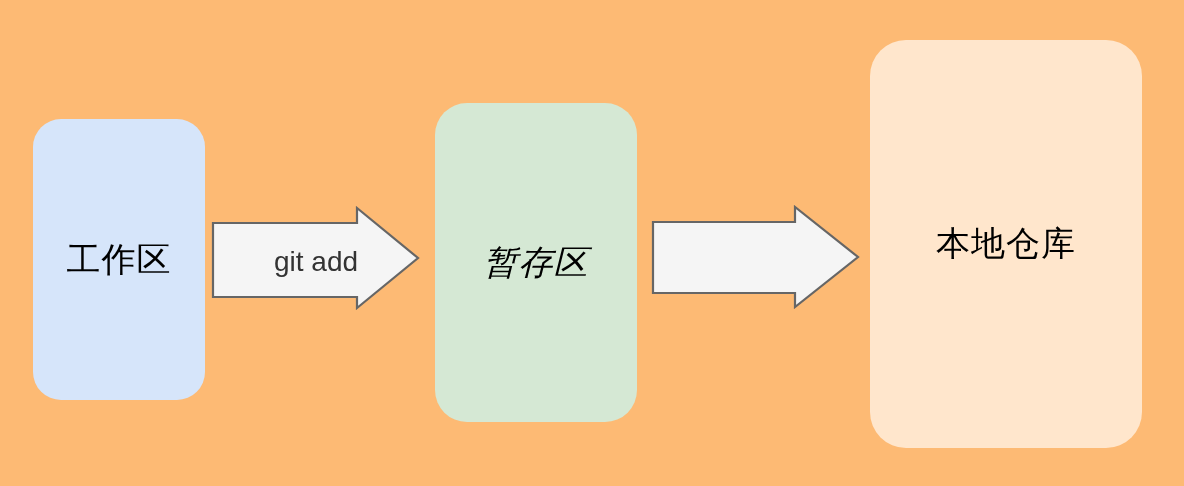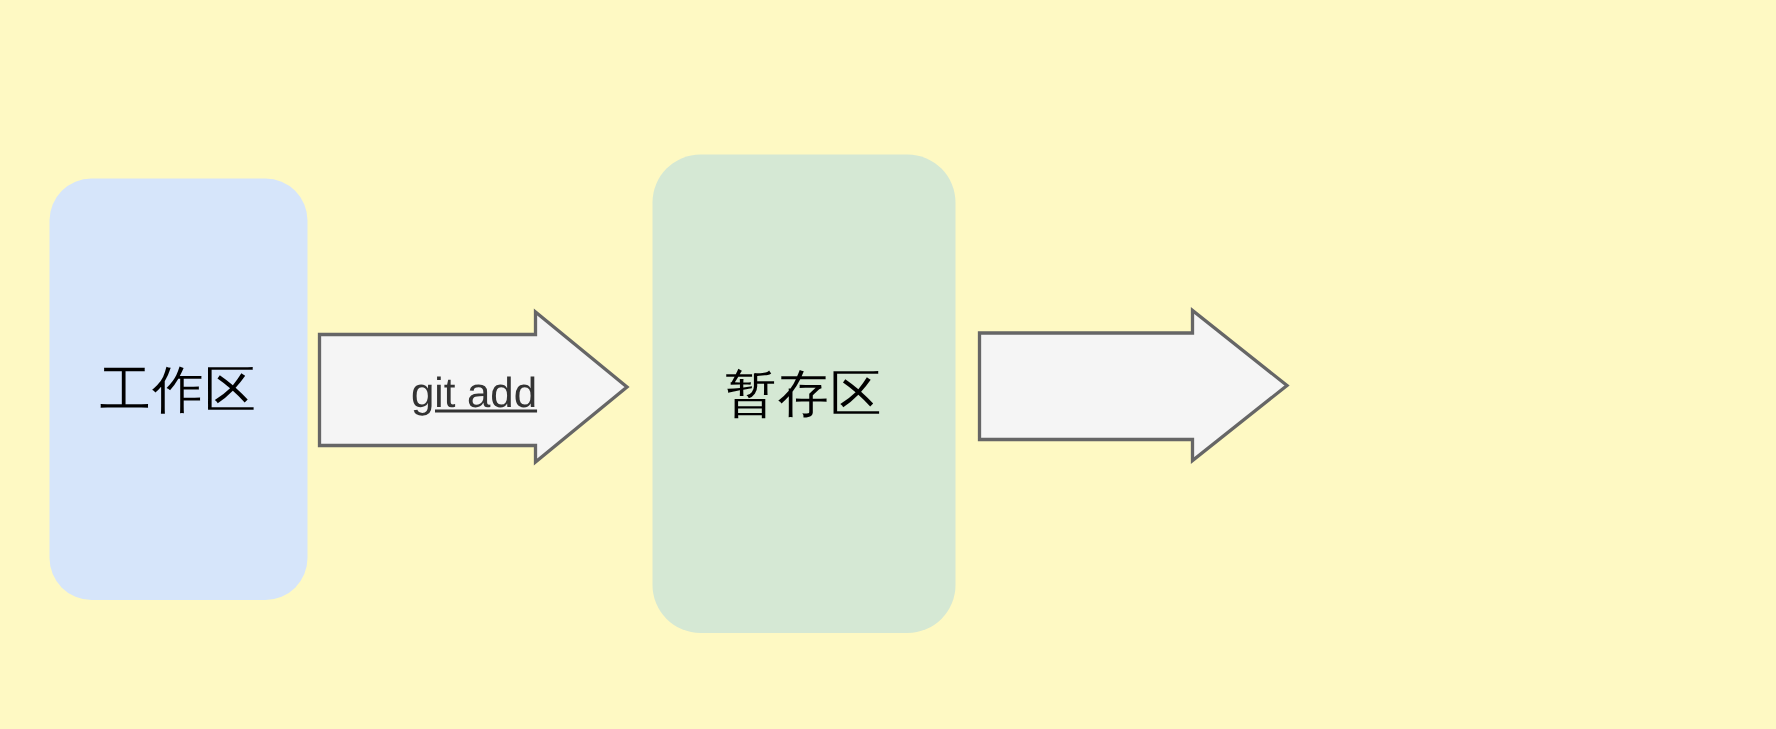--- a/index.html
+++ b/index.html
@@ -5,21 +5,21 @@
   html, body {
     margin: 0;
     padding: 0;
     background: #ffffff;
     font-family: "Liberation Sans", "DejaVu Sans", sans-serif;
   }
   .canvas {
     position: relative;
     width: 1184px;
     height: 486px;
-    background: #fef9c3;
+    background: #fdba74;
     overflow: hidden;
   }
   .node {
     position: absolute;
     display: flex;
     align-items: center;
     justify-content: center;
     box-sizing: border-box;
   }
   .node-label {
@@ -32,58 +32,61 @@
     left: 33px; top: 119px;
     width: 172px; height: 281px;
     border-radius: 28px;
     background: #d6e5fa;
   }
   .node-staging {
     left: 435px; top: 103px;
     width: 202px; height: 319px;
     border-radius: 32px;
     background: #d5e8d4;
+    font-style: italic;
   }
   .node-local {
     left: 870px; top: 40px;
     width: 272px; height: 408px;
     border-radius: 36px;
     background: #ffe6cc;
   }
   .arrows-svg {
     position: absolute;
     left: 0; top: 0;
     width: 1184px;
     height: 486px;
     pointer-events: none;
   }
   .arrow-label {
     position: absolute;
     transform: translate(-50%, -50%);
     font-size: 28px;
     color: #333333;
     white-space: nowrap;
-    text-decoration: underline;
   }
   .arrow-label-add    { left: 316px; top: 262px; }
   .arrow-label-commit { left: 758px; top: 259px; }
 </style>
 </head>
 <body>
 
 <div class="canvas">
 
   <div class="node node-working">
     <span class="node-label">工作区</span>
   </div>
 
   <div class="node node-staging">
     <span class="node-label">暂存区</span>
   </div>
 
+  <div class="node node-local">
+    <span class="node-label">本地仓库</span>
+  </div>
 
   <svg class="arrows-svg" viewBox="0 0 1184 486" xmlns="http://www.w3.org/2000/svg">
     <polygon fill="#f5f5f5" stroke="#666666" stroke-width="2.2" stroke-linejoin="miter" points="213,223 357,223 357,208 418,258 357,308 357,297 213,297"></polygon>
     <polygon fill="#f5f5f5" stroke="#666666" stroke-width="2.2" stroke-linejoin="miter" points="653,222 795,222 795,207 858,257 795,307 795,293 653,293"></polygon>
   </svg>
 
   <div class="arrow-label arrow-label-add">git add</div>
 
 
 </div>

